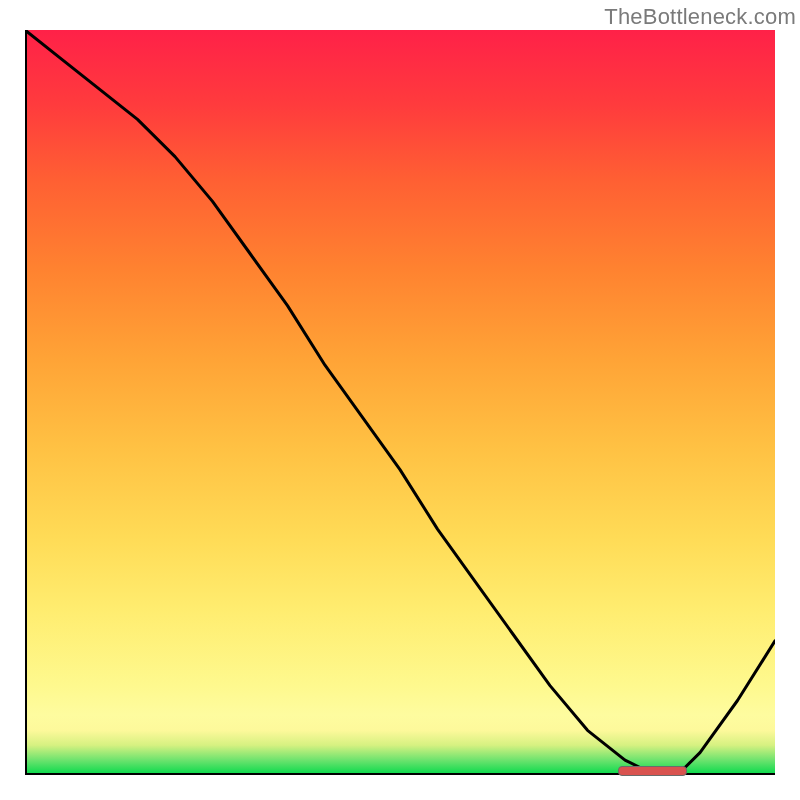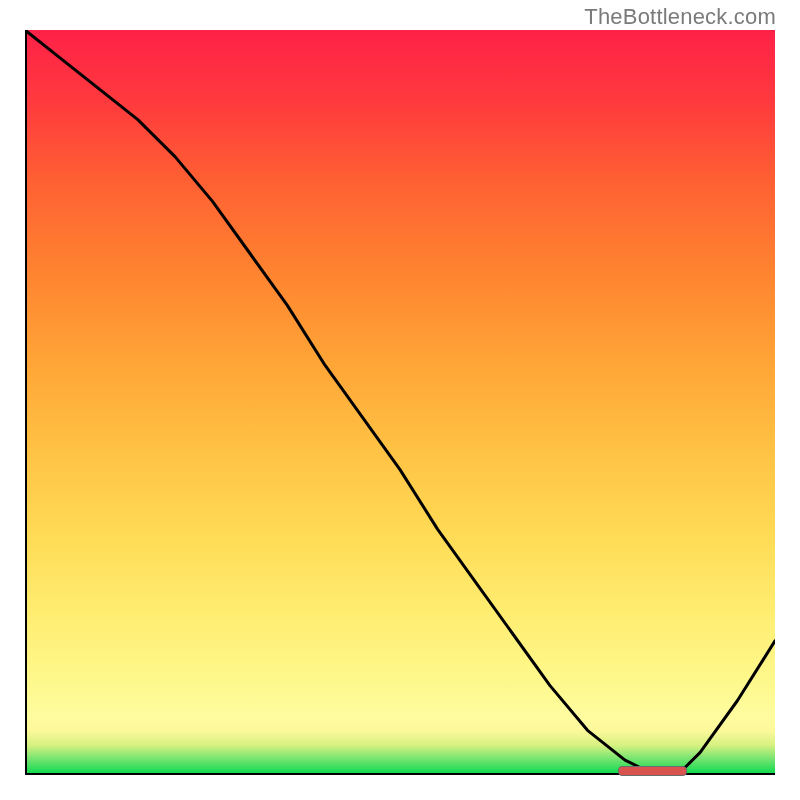--- a/index.html
+++ b/index.html
@@ -11,21 +11,21 @@
     font-family: Arial, Helvetica, sans-serif;
   }
   .container {
     position: relative;
     width: 800px;
     height: 800px;
   }
   .watermark {
     position: absolute;
     top: 4px;
-    right: 24px;
+    right: 4px;
     color: #7a7a7a;
     font-size: 22px;
     font-weight: 500;
     letter-spacing: 0.2px;
     z-index: 20;
   }
   .plot-frame {
     position: absolute;
     left: 25px;
     top: 30px;

